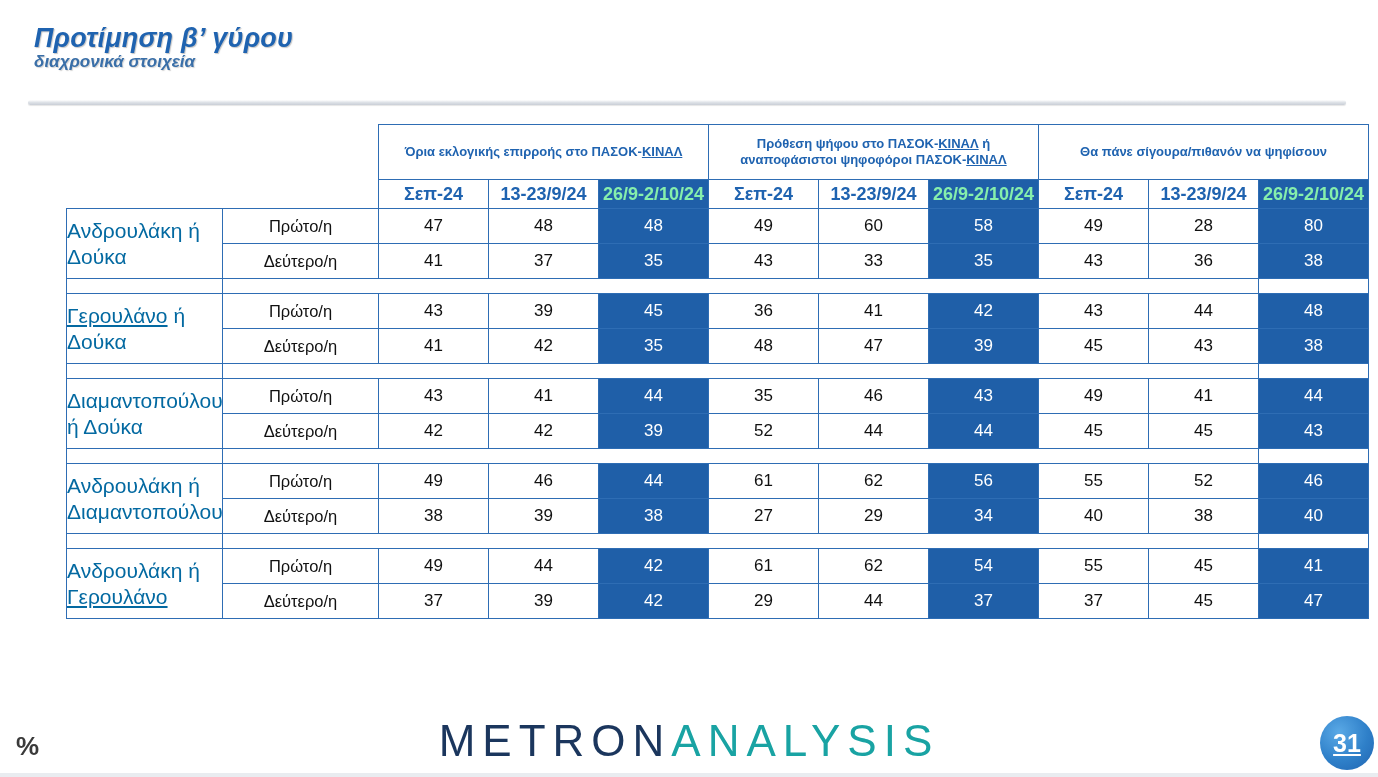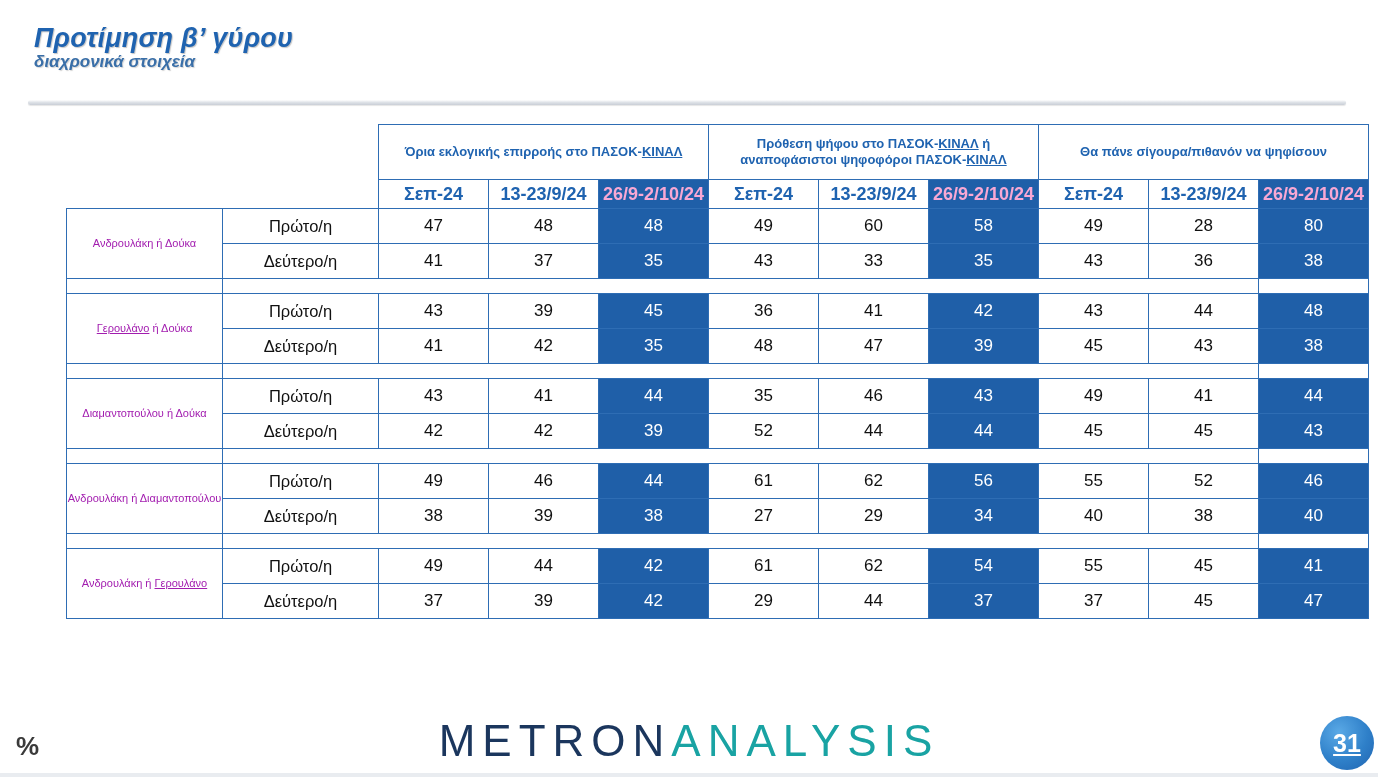--- a/index.html
+++ b/index.html
@@ -93,35 +93,34 @@
     border: 1px solid #2E6DB4;
     color: #1F63B0;
     font-size: 18px;
     font-weight: bold;
     text-align: center;
     vertical-align: middle;
     background: #ffffff;
   }
   .per-head.hl {
     background: #1F5FA8;
-    color: #f9a8d4;
+    color: #86efac;
   }
 
   
   .blank {
     border: none;
     background: transparent;
   }
 
   
   .row-label {
     border: 1px solid #2E6DB4;
-    font-size: 11px;
-    color: #a21caf;
-    text-align: center;
+    font-size: 21px;
+    color: #0369a1;
     vertical-align: middle;
     line-height: 1.2;
     background: #ffffff;
     padding: 0 4px;
   }
   .row-label u { text-decoration: underline; }
   .rank-cell {
     border: 1px solid #2E6DB4;
     font-size: 16.5px;
     color: #111111;

